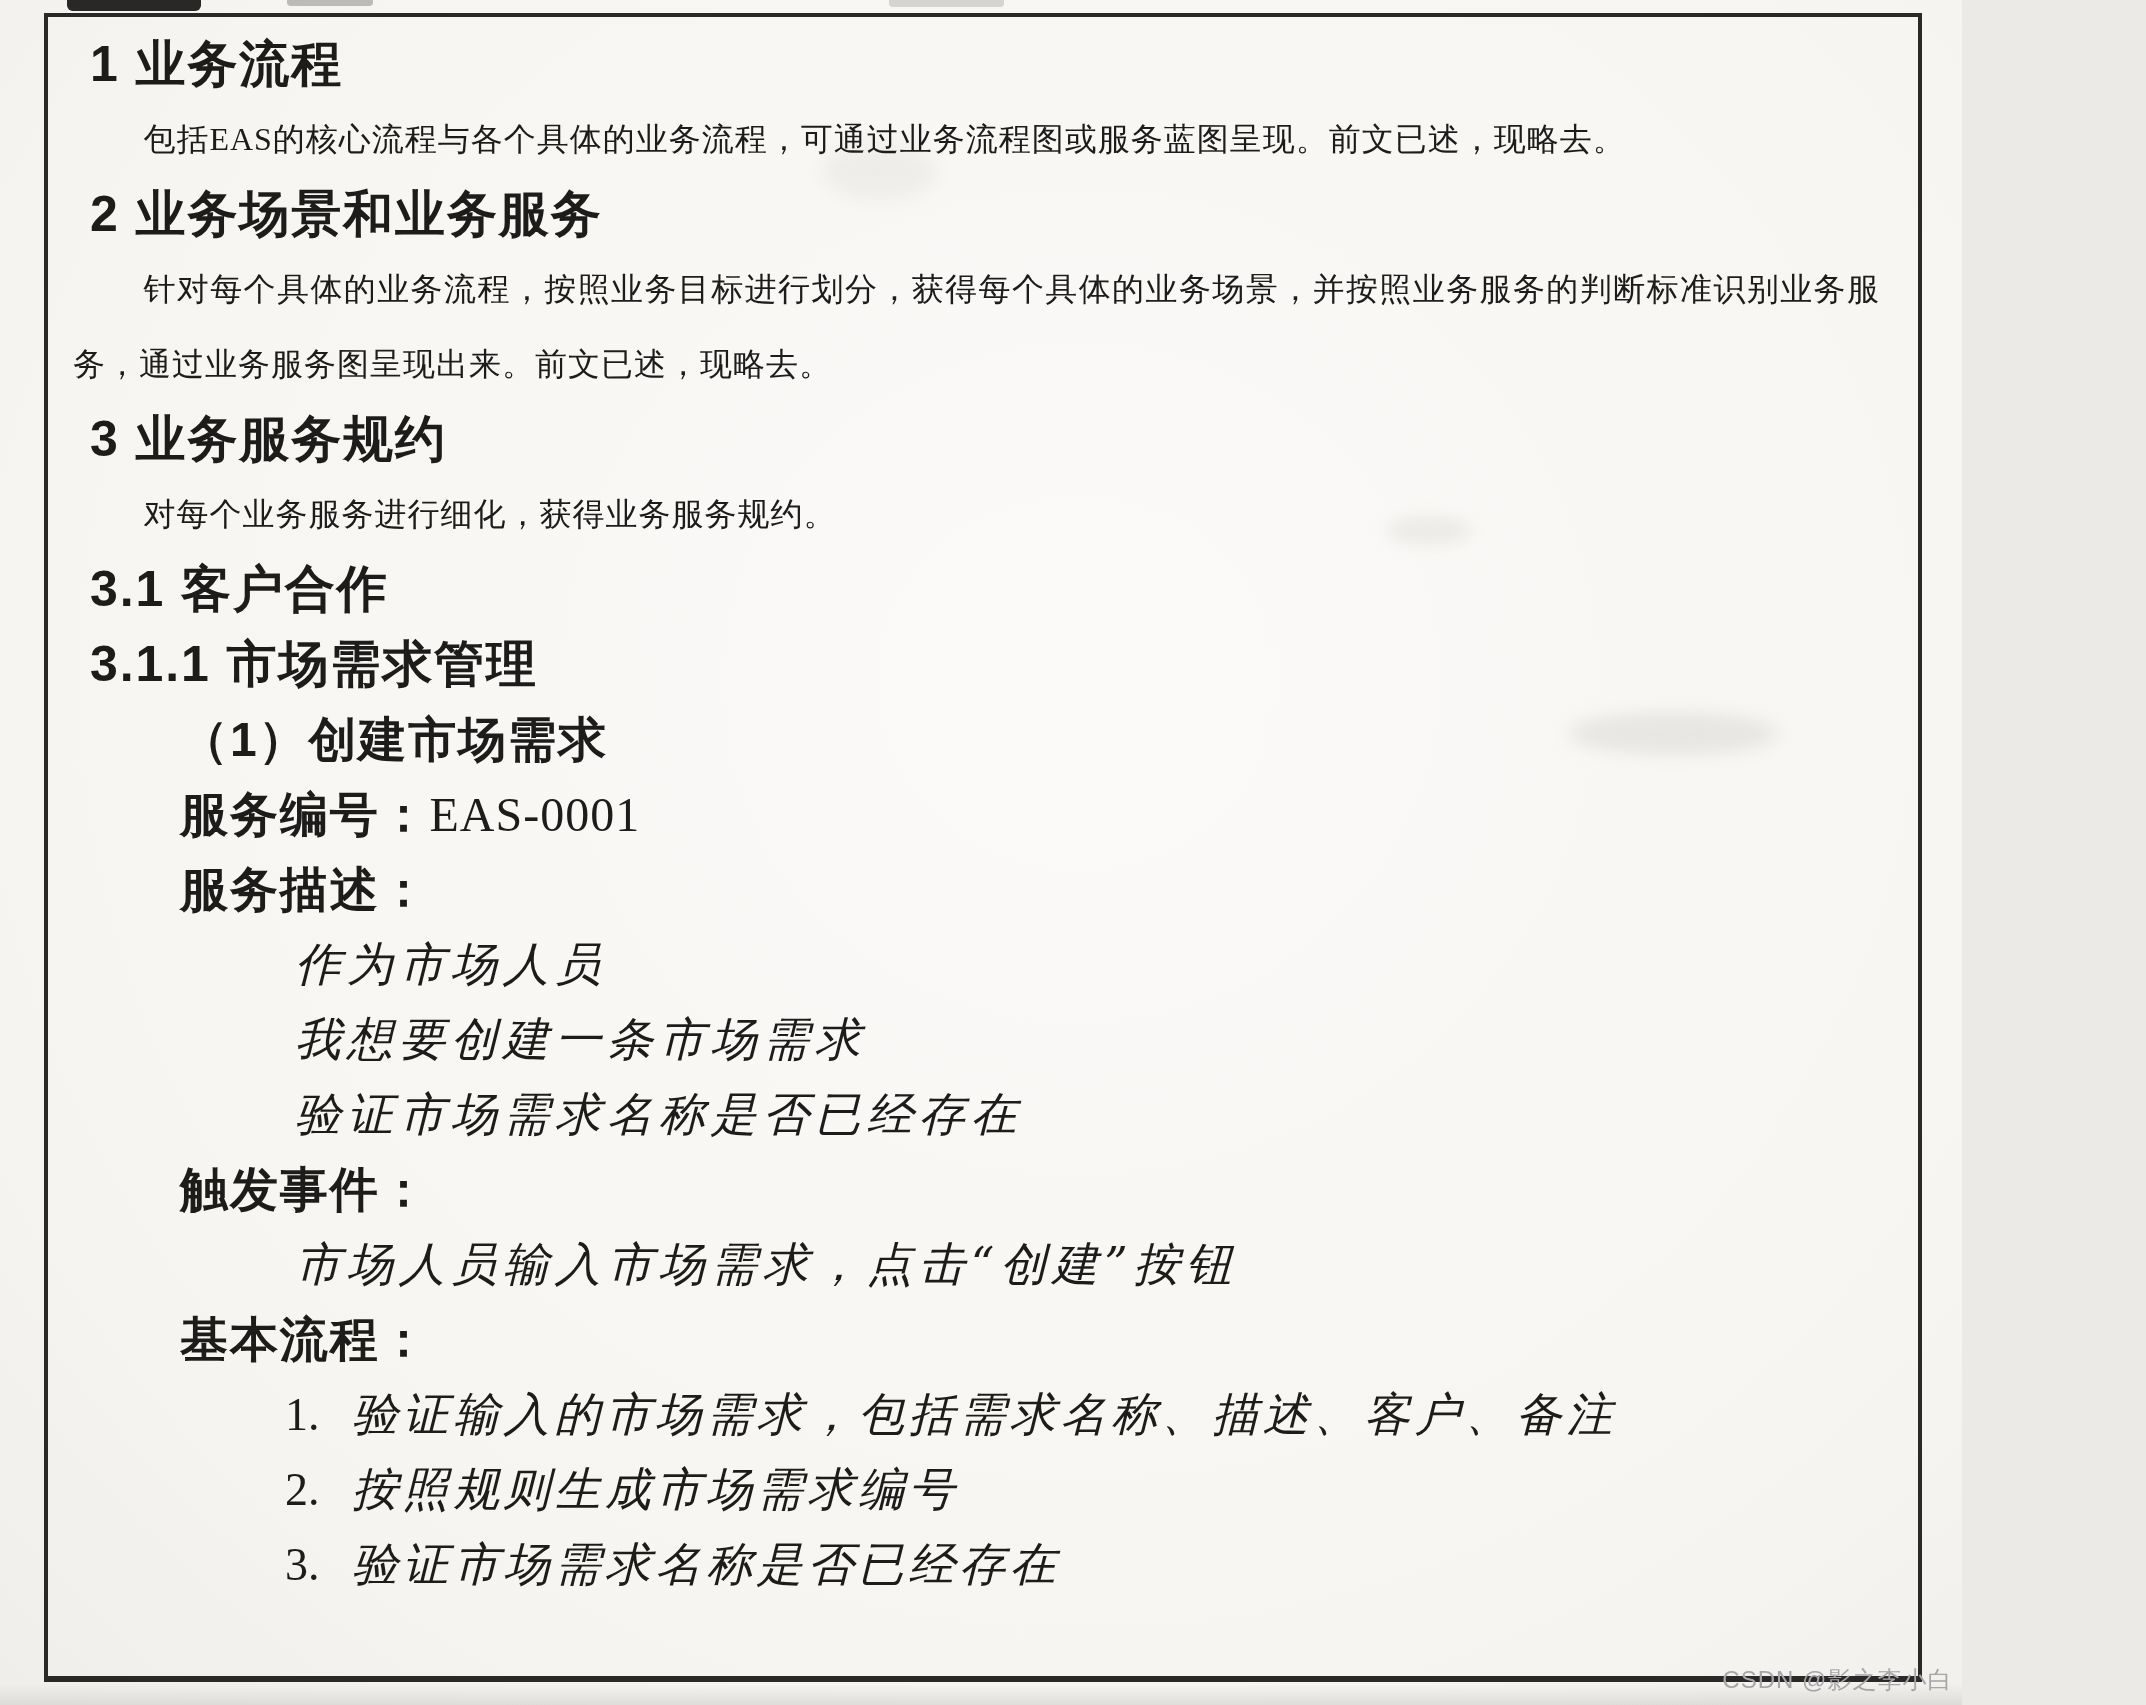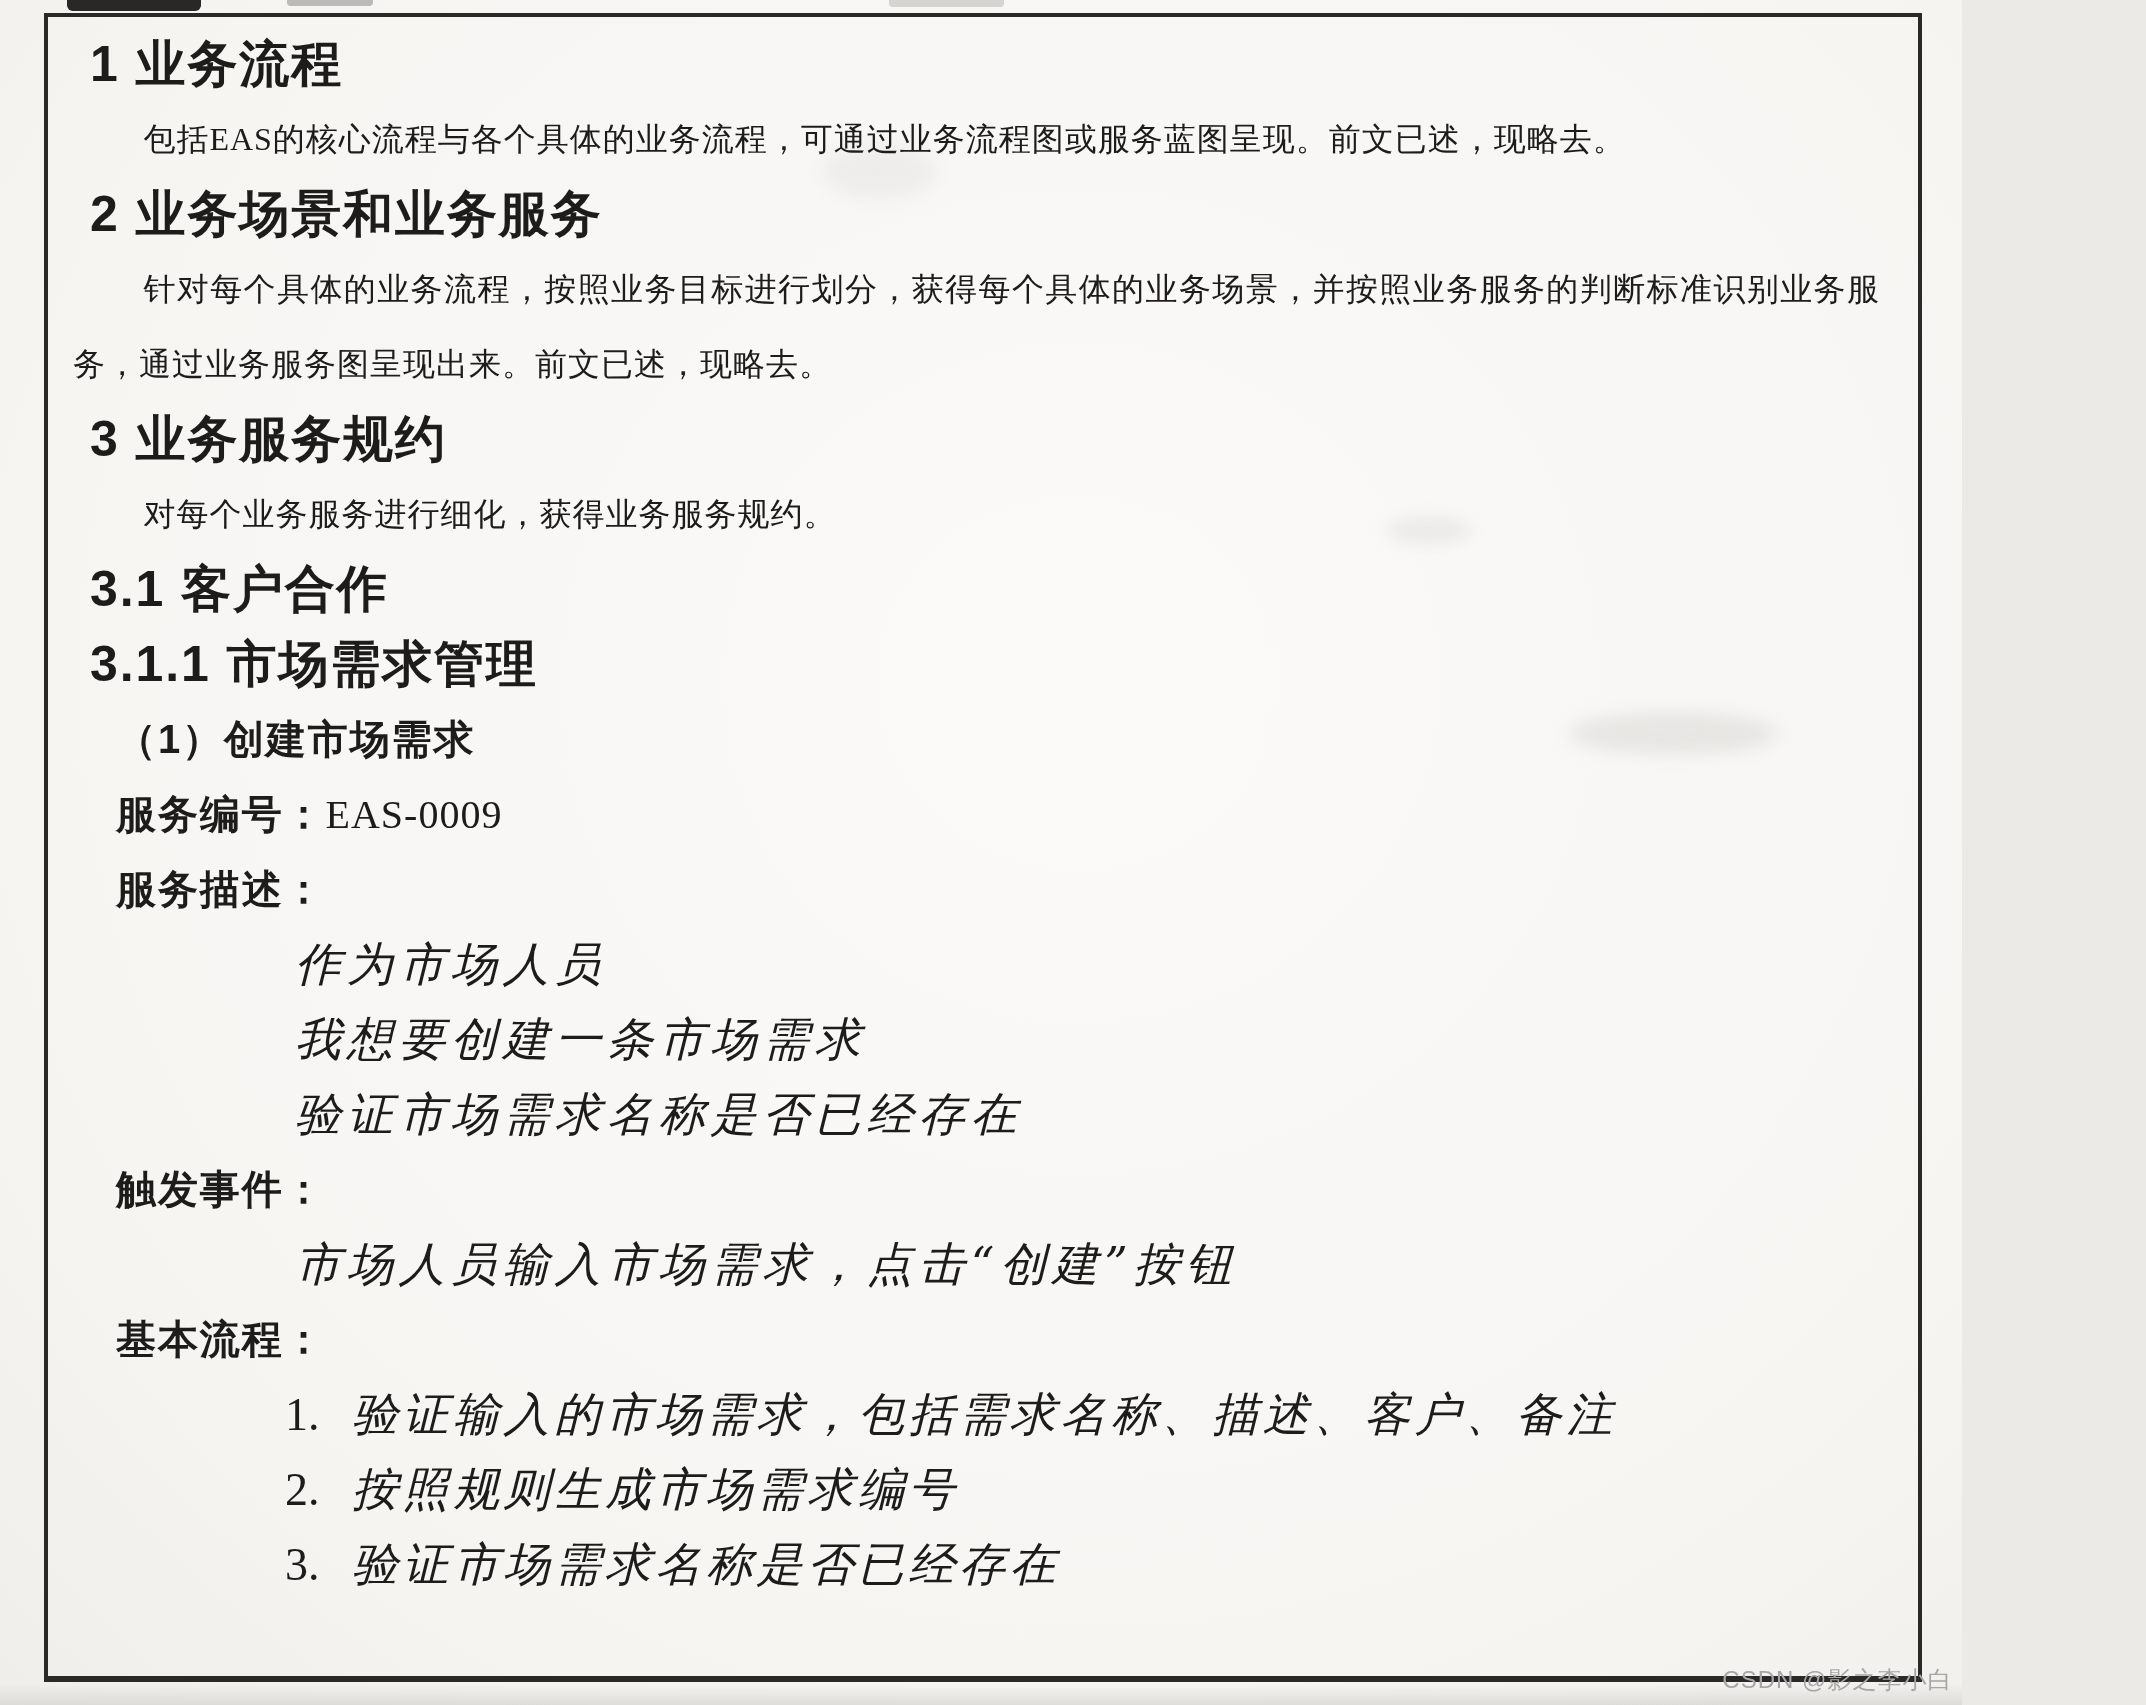--- a/index.html
+++ b/index.html
@@ -58,22 +58,22 @@
     line-height: 75px;
     margin: 0;
     text-indent: 2.2em;
     text-align: justify;
     white-space: normal;
     letter-spacing: 1px;
   }
   .label-line {
     font-family: "Liberation Sans", sans-serif;
     font-weight: 700;
-    font-size: 40px;
-    margin-left: 43px;
+    font-size: 48px;
+    margin-left: 107px;
     letter-spacing: 1.9px;
   }
   .label-line .value {
     font-family: "Liberation Serif", serif;
     font-weight: 400;
     letter-spacing: 1px;
   }
   .kai {
     font-family: "DejaVu Serif", serif;
     font-style: italic;
@@ -131,21 +131,21 @@
 
       <div class="line h">3 业务服务规约</div>
       <p class="p">对每个业务服务进行细化，获得业务服务规约。</p>
 
       <div class="line h">3.1 客户合作</div>
       <div class="line h">3.1.1 市场需求管理</div>
 
       <div class="line label-line">（1）创建市场需求</div>
 
       <div class="line label-line">
-        <span>服务编号：</span><span class="value">EAS-0009</span>
+        <span>服务编号：</span><span class="value">EAS-0001</span>
       </div>
 
       <div class="line label-line">服务描述：</div>
 
       <div class="line kai">作为市场人员</div>
       <div class="line kai">我想要创建一条市场需求</div>
       <div class="line kai">验证市场需求名称是否已经存在</div>
 
       <div class="line label-line">触发事件：</div>
       <div class="line kai">市场人员输入市场需求，点击“创建”按钮</div>

